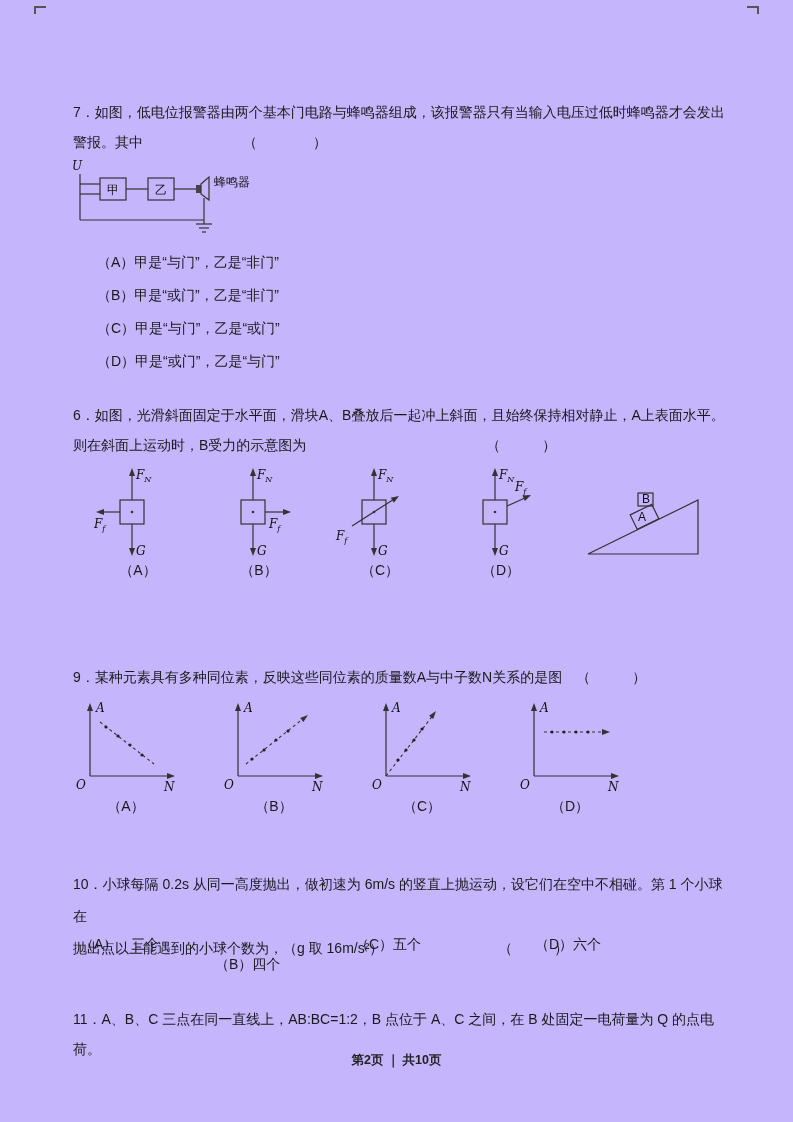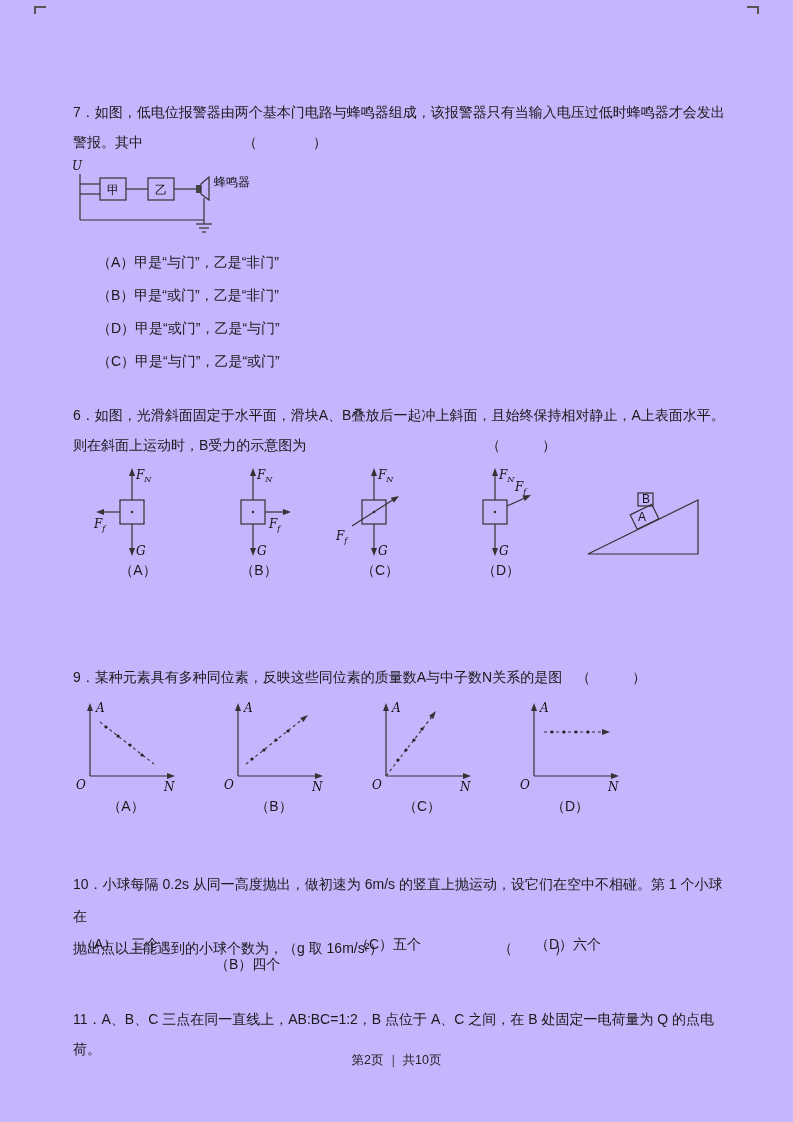--- a/index.html
+++ b/index.html
@@ -17,21 +17,21 @@
   .crop.left  { left:34px;  border-top:2px solid #555; border-left:2px solid #555; }
   .crop.right { right:34px; border-top:2px solid #555; border-right:2px solid #555; }
   .row { display:flex; align-items:flex-start; }
   .fd { display:flex; flex-direction:column; align-items:center; }
   .caption { font-size:14px; margin-top:2px; }
   .graph { display:flex; flex-direction:column; align-items:center; }
   svg .shape { fill:none; stroke:#333; stroke-width:1.2; }
   svg .dash  { fill:none; stroke:#333; stroke-width:1.1; stroke-dasharray:3,3; }
   svg .mlabel { font-family:"DejaVu Serif","Liberation Serif",serif; font-style:italic; font-size:12px; fill:#111; }
   svg .clabel { font-family:"Liberation Sans","DejaVu Sans",sans-serif; font-size:12px; fill:#111; }
-  .footer { text-align:center; font-size:12.5px; font-weight:normal; color:#222; width:100%; }
+  .footer { text-align:center; font-size:12.5px; font-weight:bold; color:#222; width:100%; }
   .q10opts { display:flex; }
   .q10opts span:nth-child(1){ width:135px; }
   .q10opts span:nth-child(2){ width:140px;margin-top:20px; }
   .q10opts span:nth-child(3){ width:180px; }
 </style>
 </head>
 <body>
 
 <div class="page">
 
@@ -66,22 +66,22 @@
         <line x1="126" y1="68" x2="142" y2="68" class="shape"></line>
         <line x1="129" y1="72" x2="139" y2="72" class="shape"></line>
         <line x1="132" y1="76" x2="136" y2="76" class="shape"></line>
       </g>
     </svg>
   </div>
 
   <div class="abs" style="left:75px; top:246px;margin-left:22px;">
     <div class="opt-line">（A）甲是“与门”，乙是“非门”</div>
     <div class="opt-line">（B）甲是“或门”，乙是“非门”</div>
+    <div class="opt-line">（C）甲是“与门”，乙是“或门”</div>
     <div class="opt-line">（D）甲是“或门”，乙是“与门”</div>
-    <div class="opt-line">（C）甲是“与门”，乙是“或门”</div>
   </div>
 
   <div class="abs qtext" style="left:73px; top:400px; width:658px;">
     <span>6．如图，光滑斜面固定于水平面，滑块A、B叠放后一起冲上斜面，且始终保持相对静止，A上表面水平。则在斜面上运动时，B受力的示意图为</span><span class="bracket" style="margin-left:180px;">（　　　）</span>
   </div>
 
   <div class="abs row" style="left:92px; top:460px; gap:29px;">
 
     <div class="fd">
       <svg width="92" height="100" viewBox="0 0 92 100">

